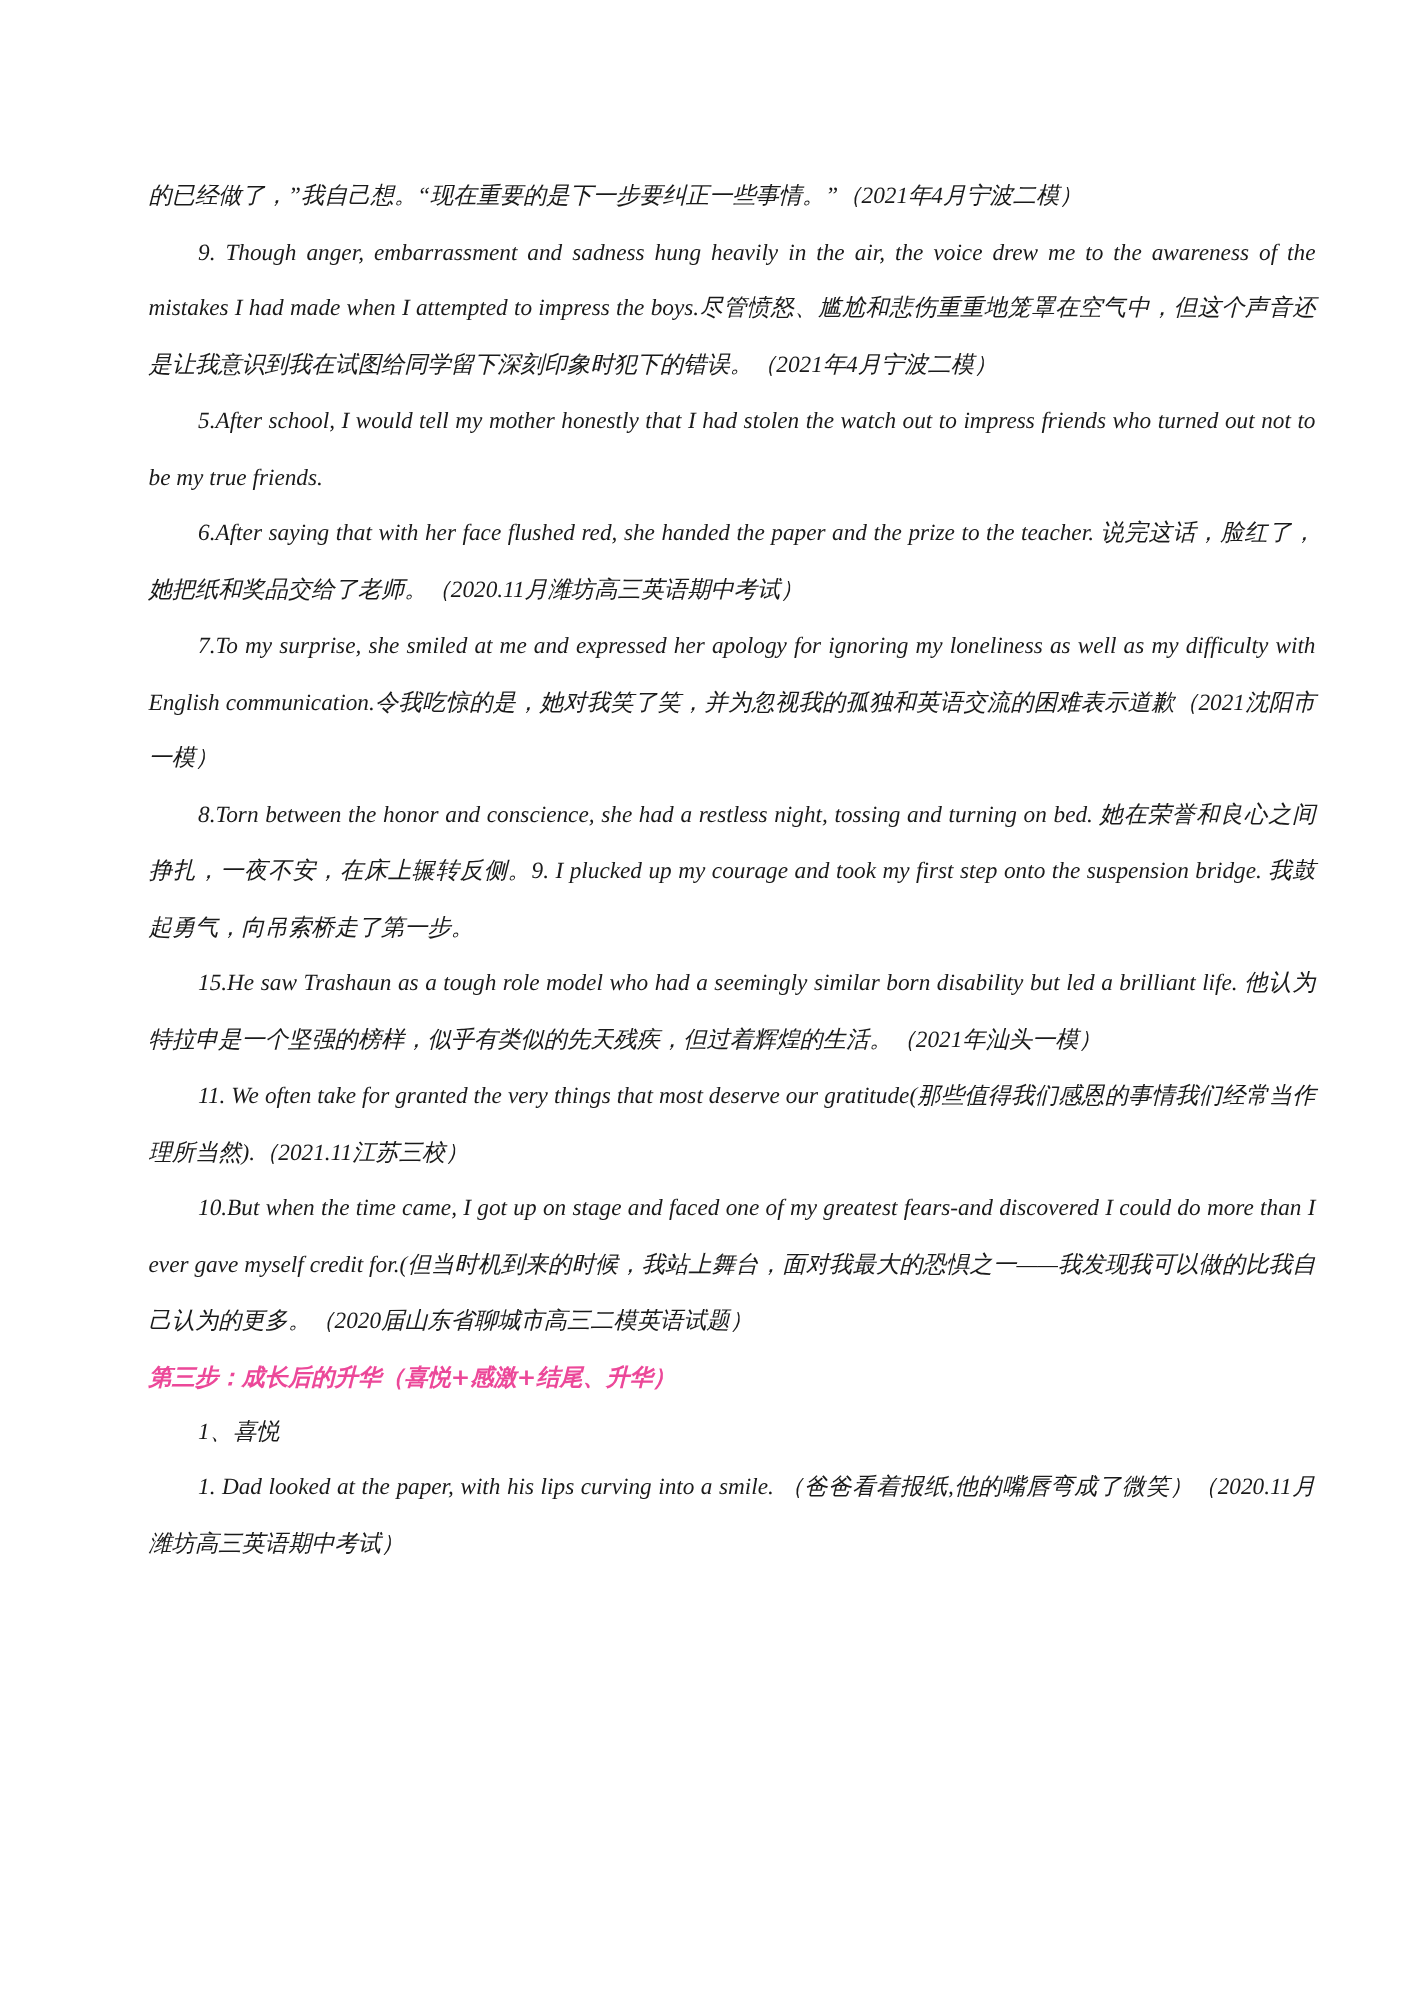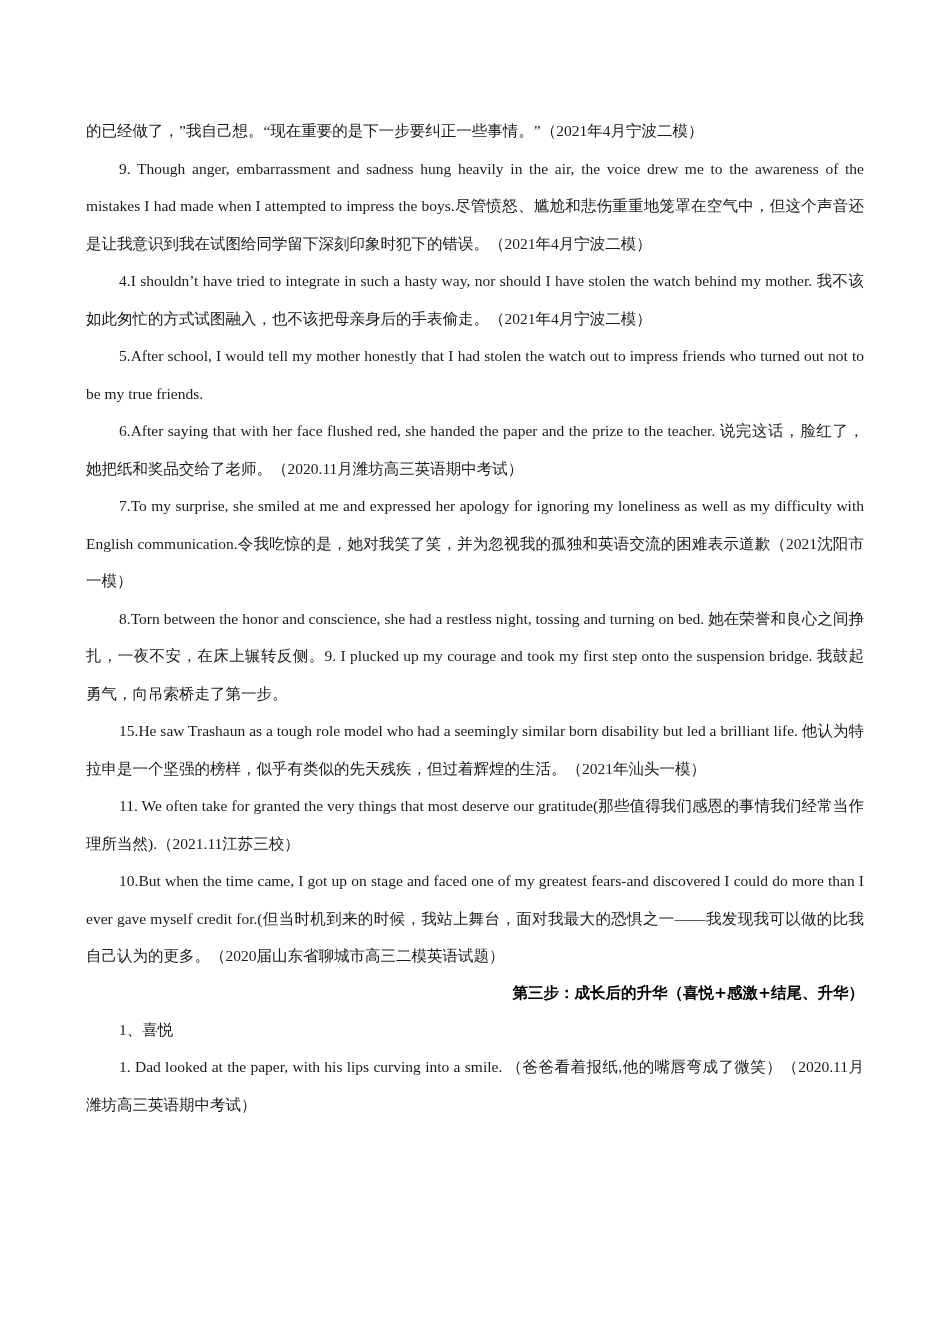--- a/index.html
+++ b/index.html
@@ -10,49 +10,49 @@
     body {
       width: 950px;
       height: 1344px;
       position: relative;
       overflow: hidden;
       font-family: "Liberation Serif", "DejaVu Serif", serif;
       color: #1a1a1a;
     }
     .page {
       position: absolute;
-      left: 86px;
+      left: 99px;
       top: 112px;
       width: 778px;
+      font-style: italic;
     }
     .p {
       font-size: 15.5px;
       line-height: 37.5px;
       margin: 0;
       text-align: justify;
       text-align-last: left;
     }
     .indent { text-indent: 33px; }
     .heading {
-      text-align: right;
-      color: #000000;
+      text-align: left;
+      color: #ec4899;
       font-weight: bold;
       font-size: 15.5px;
       line-height: 36px;
       margin: 0;
       font-family: "DejaVu Sans", "Liberation Sans", sans-serif;
     }
   </style>
 </head>
 <body>
 
 <div class="page">
   <p class="p">的已经做了，”我自己想。“现在重要的是下一步要纠正一些事情。”（2021年4月宁波二模）</p>
   <p class="p indent">9. Though anger, embarrassment and sadness hung heavily in the air, the voice drew me to the awareness of the mistakes I had made when I attempted to impress the boys.尽管愤怒、尴尬和悲伤重重地笼罩在空气中，但这个声音还是让我意识到我在试图给同学留下深刻印象时犯下的错误。（2021年4月宁波二模）</p>
-  <p class="p indent">4.I shouldn’t have tried to integrate in such a hasty way, nor should I have stolen the watch behind my mother. 我不该如此匆忙的方式试图融入，也不该把母亲身后的手表偷走。（2021年4月宁波二模）</p>
   <p class="p indent">5.After school, I would tell my mother honestly that I had stolen the watch out to impress friends who turned out not to be my true friends.</p>
   <p class="p indent">6.After saying that with her face flushed red, she handed the paper and the prize to the teacher. 说完这话，脸红了，她把纸和奖品交给了老师。（2020.11月潍坊高三英语期中考试）</p>
   <p class="p indent">7.To my surprise, she smiled at me and expressed her apology for ignoring my loneliness as well as my difficulty with English communication.令我吃惊的是，她对我笑了笑，并为忽视我的孤独和英语交流的困难表示道歉（2021沈阳市一模）</p>
   <p class="p indent">8.Torn between the honor and conscience, she had a restless night, tossing and turning on bed. 她在荣誉和良心之间挣扎，一夜不安，在床上辗转反侧。9. I plucked up my courage and took my first step onto the suspension bridge. 我鼓起勇气，向吊索桥走了第一步。</p>
   <p class="p indent">15.He saw Trashaun as a tough role model who had a seemingly similar born disability but led a brilliant life. 他认为特拉申是一个坚强的榜样，似乎有类似的先天残疾，但过着辉煌的生活。（2021年汕头一模）</p>
   <p class="p indent">11. We often take for granted the very things that most deserve our gratitude(那些值得我们感恩的事情我们经常当作理所当然).（2021.11江苏三校）</p>
   <p class="p indent">10.But when the time came, I got up on stage and faced one of my greatest fears-and discovered I could do more than I ever gave myself credit for.(但当时机到来的时候，我站上舞台，面对我最大的恐惧之一——我发现我可以做的比我自己认为的更多。（2020届山东省聊城市高三二模英语试题）</p>
   <p class="heading">第三步：成长后的升华（喜悦+感激+结尾、升华）</p>
   <p class="p indent">1、喜悦</p>
   <p class="p indent">1. Dad looked at the paper, with his lips curving into a smile. （爸爸看着报纸,他的嘴唇弯成了微笑）（2020.11月潍坊高三英语期中考试）</p>

